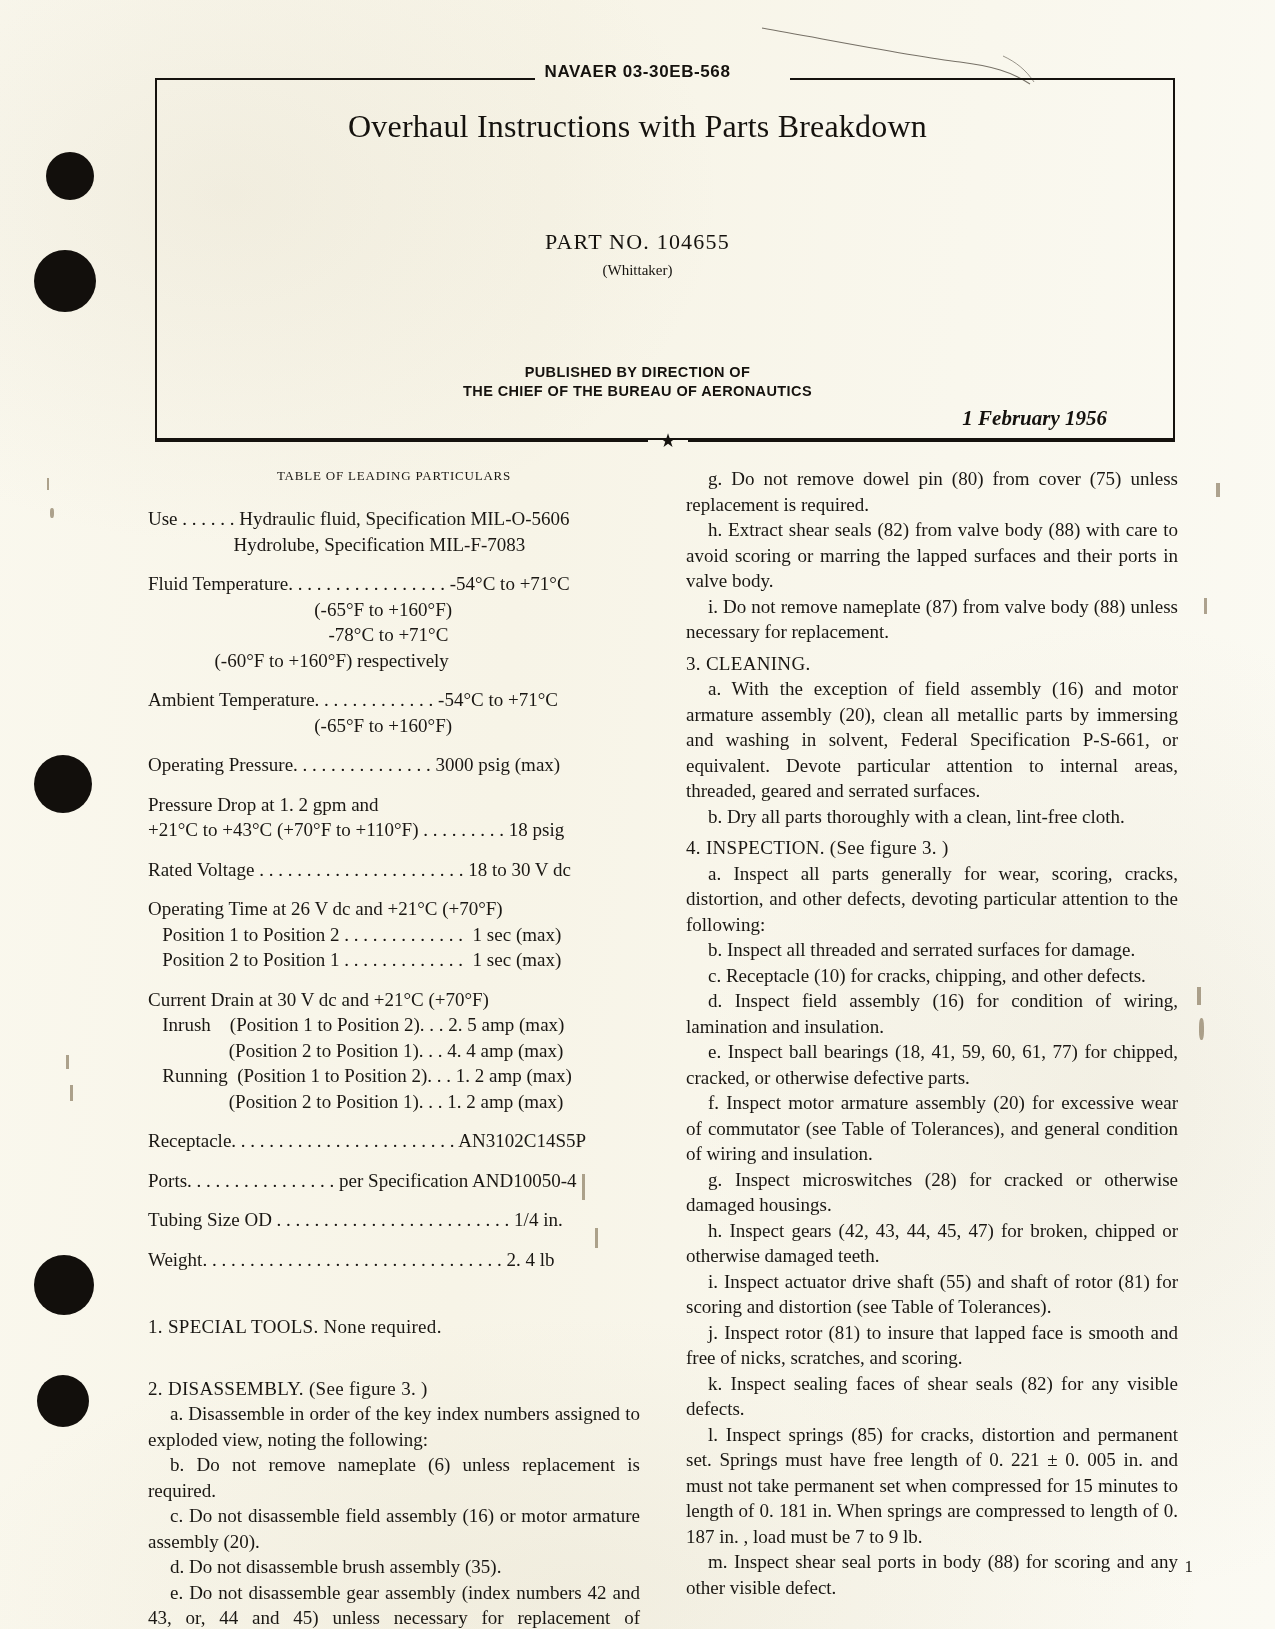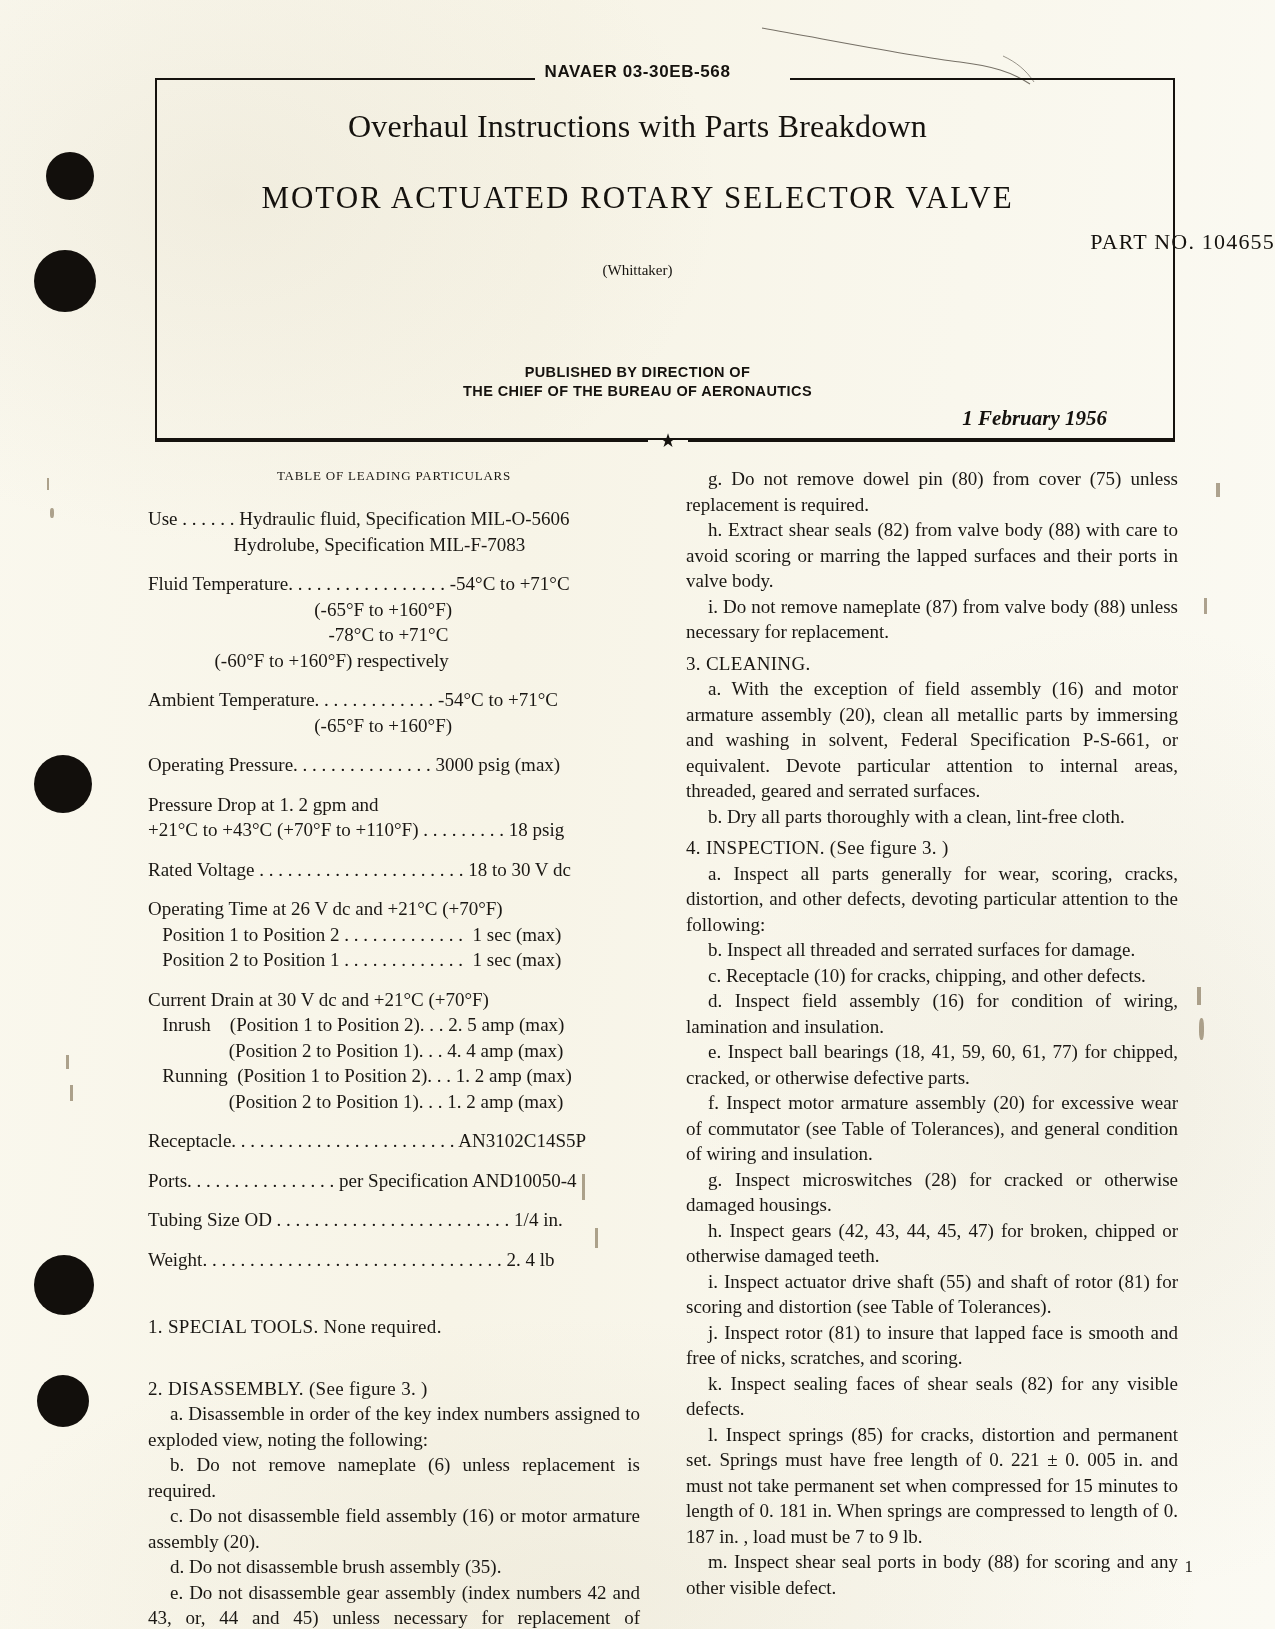--- a/index.html
+++ b/index.html
@@ -84,21 +84,21 @@
     text-align: center;
     font-family: "Liberation Serif", "DejaVu Serif", serif;
     font-size: 31px;
     letter-spacing: 2.0px;
     color: #15120e;
   }
   #part-no {
     position: absolute;
     left: 0; right: 0;
     top: 229px;
-    text-align: right;
+    text-align: center;
     font-family: "Liberation Serif", "DejaVu Serif", serif;
     font-size: 22px;
     letter-spacing: 1.2px;
     color: #15120e;
   }
   #maker {
     position: absolute;
     left: 0; right: 0;
     top: 262px;
     text-align: center;
@@ -264,21 +264,20 @@
   <div class="speck" style="left:595px;top:1228px;width:3px;height:20px;"></div>
 
   <div id="title-rule-left"></div>
   <div id="title-rule-right"></div>
 
   <div id="doc-number">NAVAER 03-30EB-568</div>
 
   <div id="title-block"></div>
 
   <div id="doc-title">Overhaul Instructions with Parts Breakdown</div>
-  <div id="equip-name">MOTOR ACTUATED ROTARY SELECTOR VALVE</div>
   <div id="part-no">PART NO. 104655</div>
   <div id="maker">(Whittaker)</div>
   <div id="published-1">PUBLISHED BY DIRECTION OF</div>
   <div id="published-2">THE CHIEF OF THE BUREAU OF AERONAUTICS</div>
   <div id="pub-date">1 February 1956</div>
 
   <div id="divider-wrap">
     <div class="rule left"></div>
     <div id="divider-star">★</div>
     <div class="rule right"></div>

